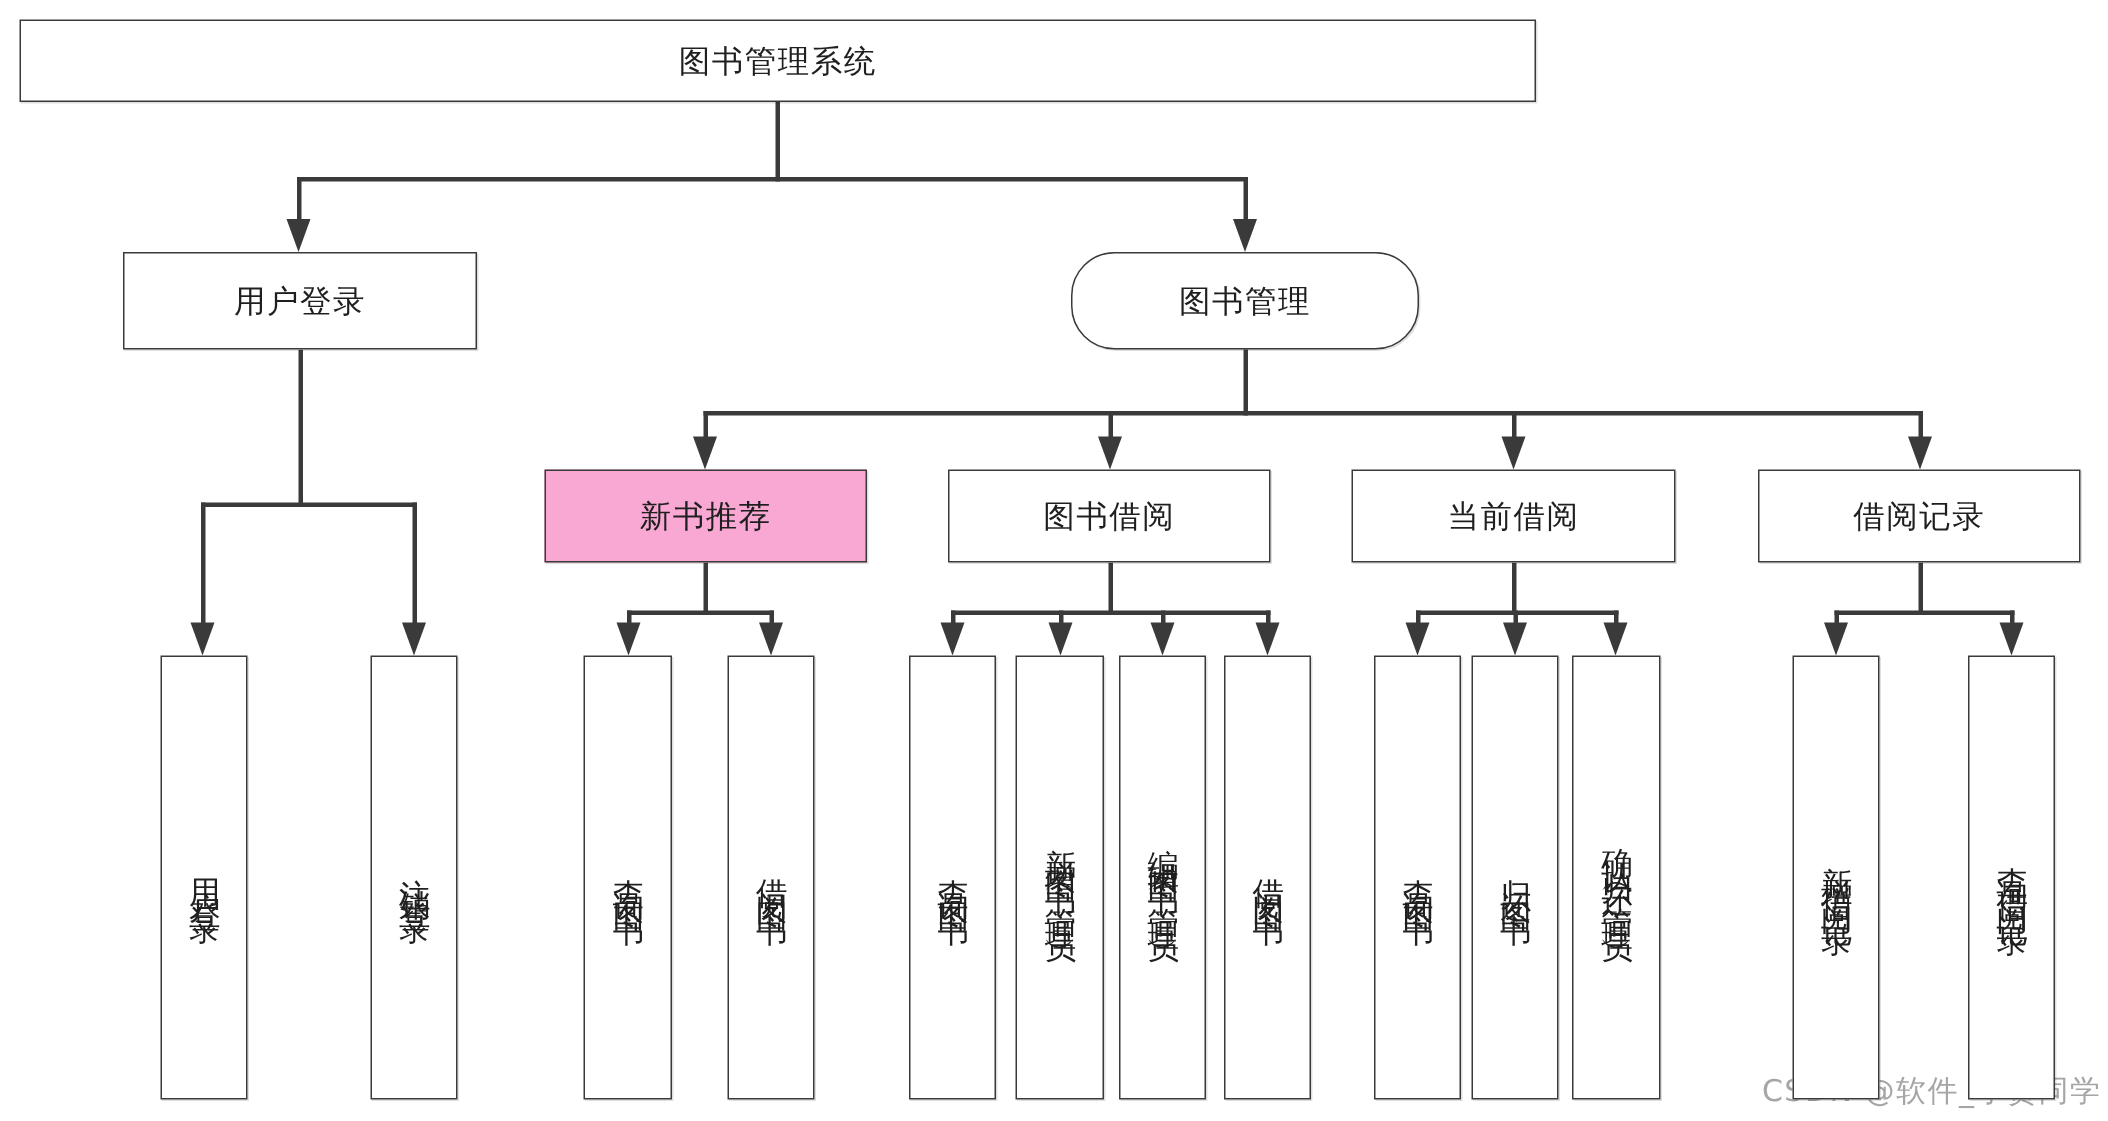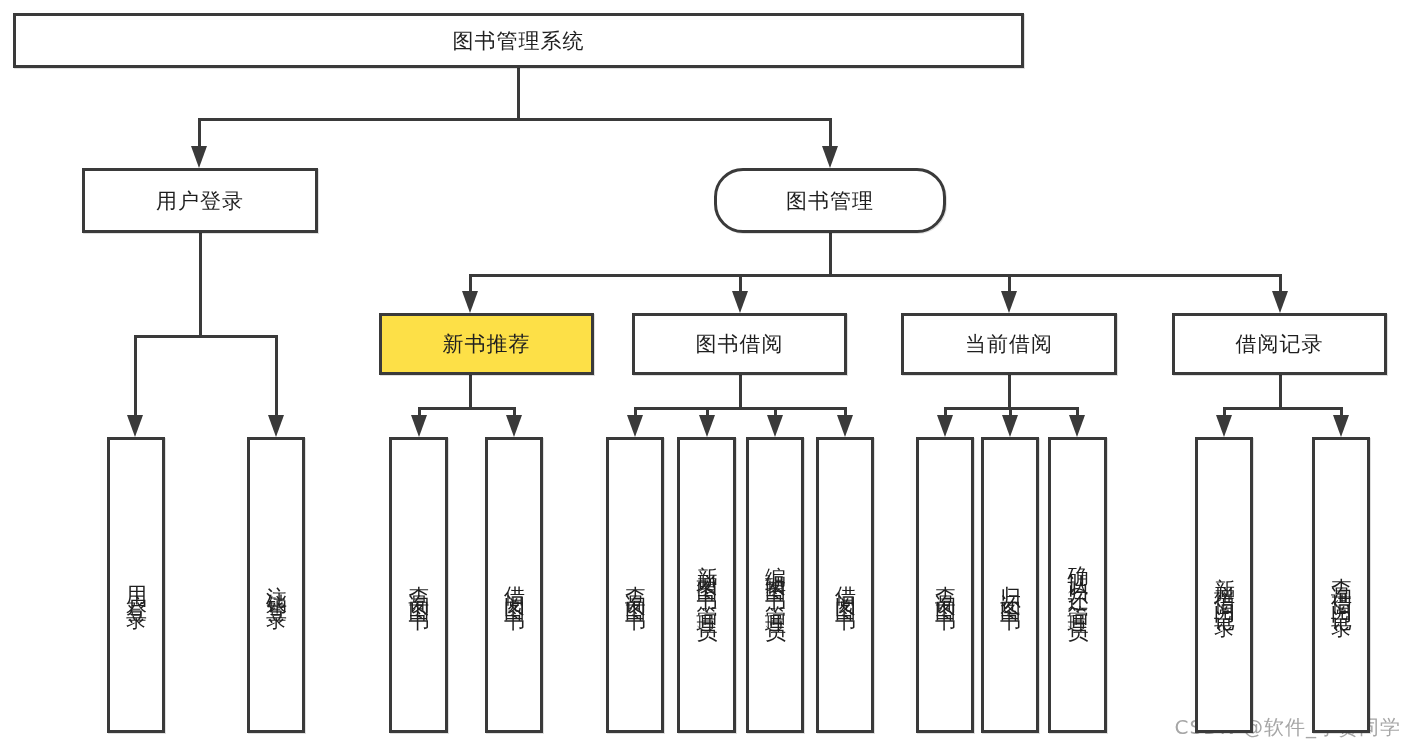--- a/index.html
+++ b/index.html
@@ -6,21 +6,21 @@
   #canvas{
     position:relative;
     width:1405px;height:747px;
     background:#ffffff;
     font-family:"DejaVu Sans","Liberation Sans",sans-serif;
     overflow:hidden;
   }
   .node{
     position:absolute;
     background:#ffffff;
-    border:3px solid #fca5a5;
+    border:1px solid #fca5a5;
     box-sizing:border-box;
     display:flex;
     align-items:center;
     justify-content:center;
     color:#1f1f1f;
     box-shadow:1px 1px 0 rgba(0,0,0,0.12);
   }
   .node.horizontal{
     font-size:21px;
     letter-spacing:1px;
@@ -113,21 +113,21 @@
     <div class="arrowhead" style="left: 1333px; top: 415px; border-top-color: rgb(58, 58, 58);"></div>
     <div class="node horizontal" style="left: 13px; top: 13px; width: 1011px; height: 55px; border-color: rgb(58, 58, 58); background: rgb(255, 255, 255); color: rgb(31, 31, 31);">
       <span>图书管理系统</span>
     </div>
     <div class="node horizontal" style="left: 82px; top: 168px; width: 236px; height: 65px; border-color: rgb(58, 58, 58); background: rgb(255, 255, 255); color: rgb(31, 31, 31);">
       <span>用户登录</span>
     </div>
     <div class="node horizontal" style="left: 714px; top: 168px; width: 232px; height: 65px; border-color: rgb(58, 58, 58); background: rgb(255, 255, 255); color: rgb(31, 31, 31); border-radius: 29px;">
       <span>图书管理</span>
     </div>
-    <div class="node horizontal" style="left: 379px; top: 313px; width: 215px; height: 62px; border-color: rgb(58, 58, 58); background: #fde047; color: rgb(31, 31, 31);">
+    <div class="node horizontal" style="left: 363px; top: 313px; width: 215px; height: 62px; border-color: rgb(58, 58, 58); background: #f9a8d4; color: rgb(31, 31, 31);">
       <span>新书推荐</span>
     </div>
     <div class="node horizontal" style="left: 632px; top: 313px; width: 215px; height: 62px; border-color: rgb(58, 58, 58); background: rgb(255, 255, 255); color: rgb(31, 31, 31); justify-content: center;">
       <span>图书借阅</span>
     </div>
     <div class="node horizontal" style="left: 901px; top: 313px; width: 216px; height: 62px; border-color: rgb(58, 58, 58); background: rgb(255, 255, 255); color: rgb(31, 31, 31);">
       <span>当前借阅</span>
     </div>
     <div class="node horizontal" style="left: 1172px; top: 313px; width: 215px; height: 62px; border-color: rgb(58, 58, 58); background: rgb(255, 255, 255); color: rgb(31, 31, 31);">
       <span>借阅记录</span>

